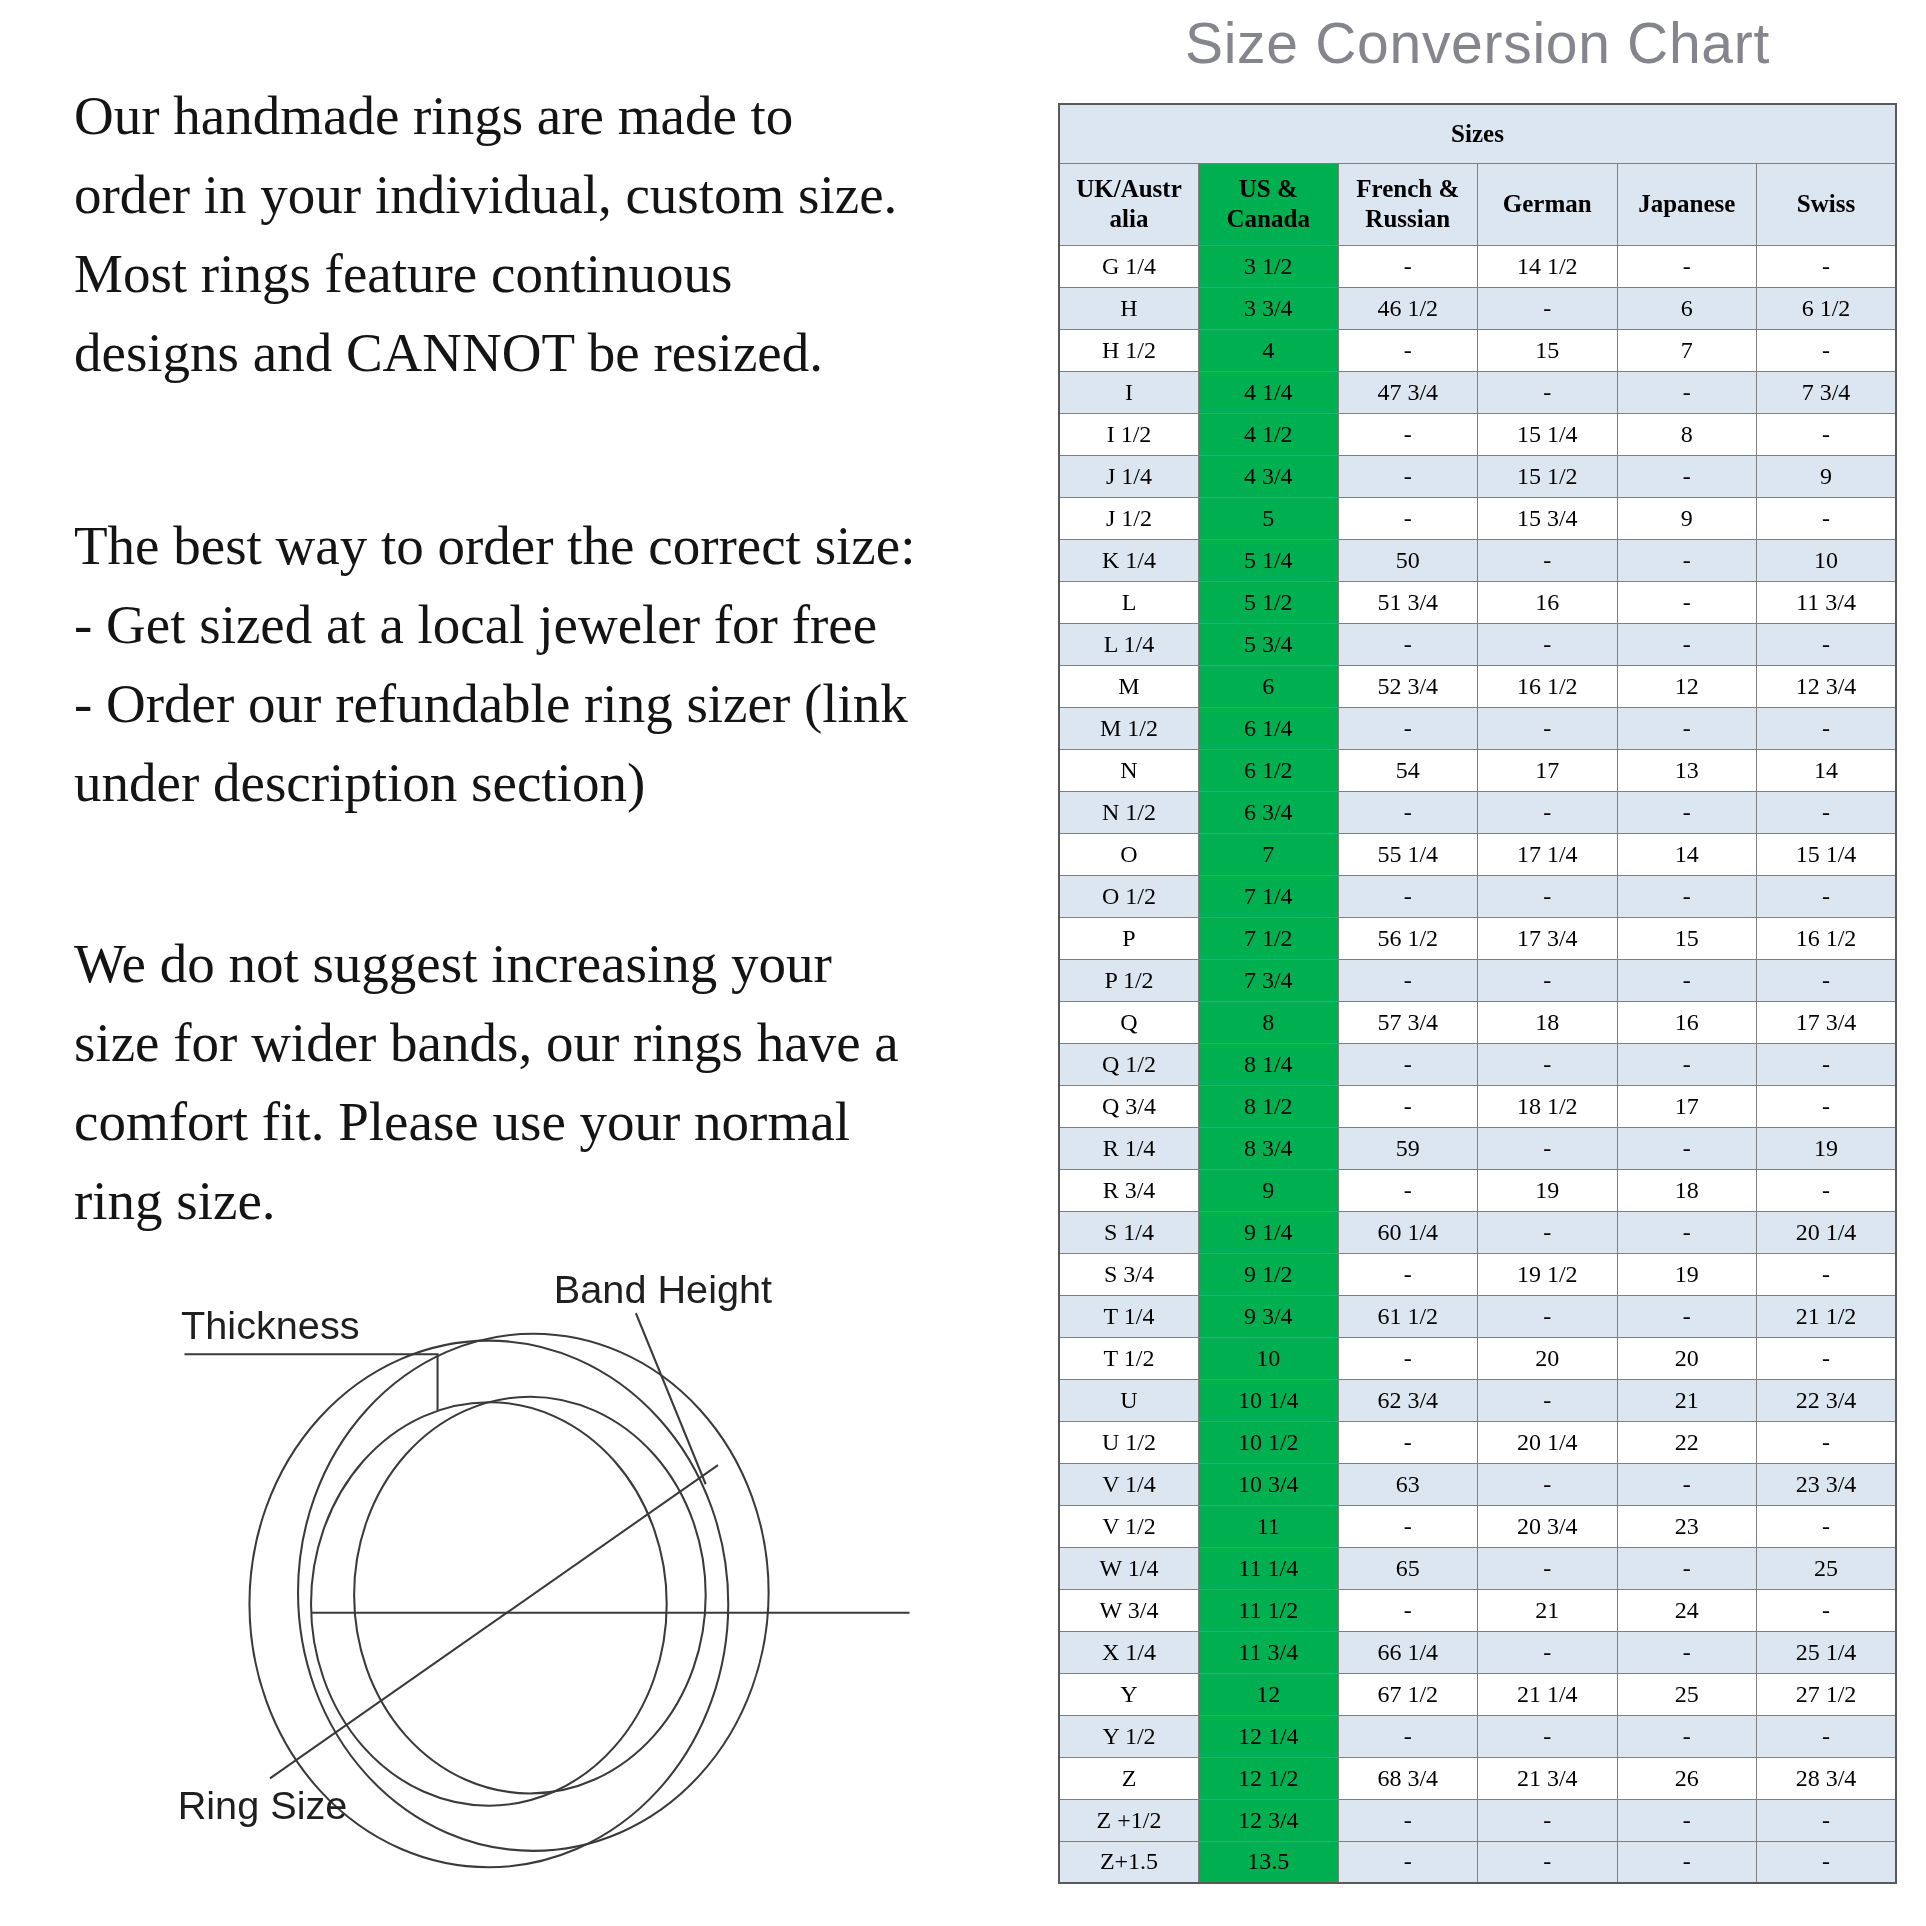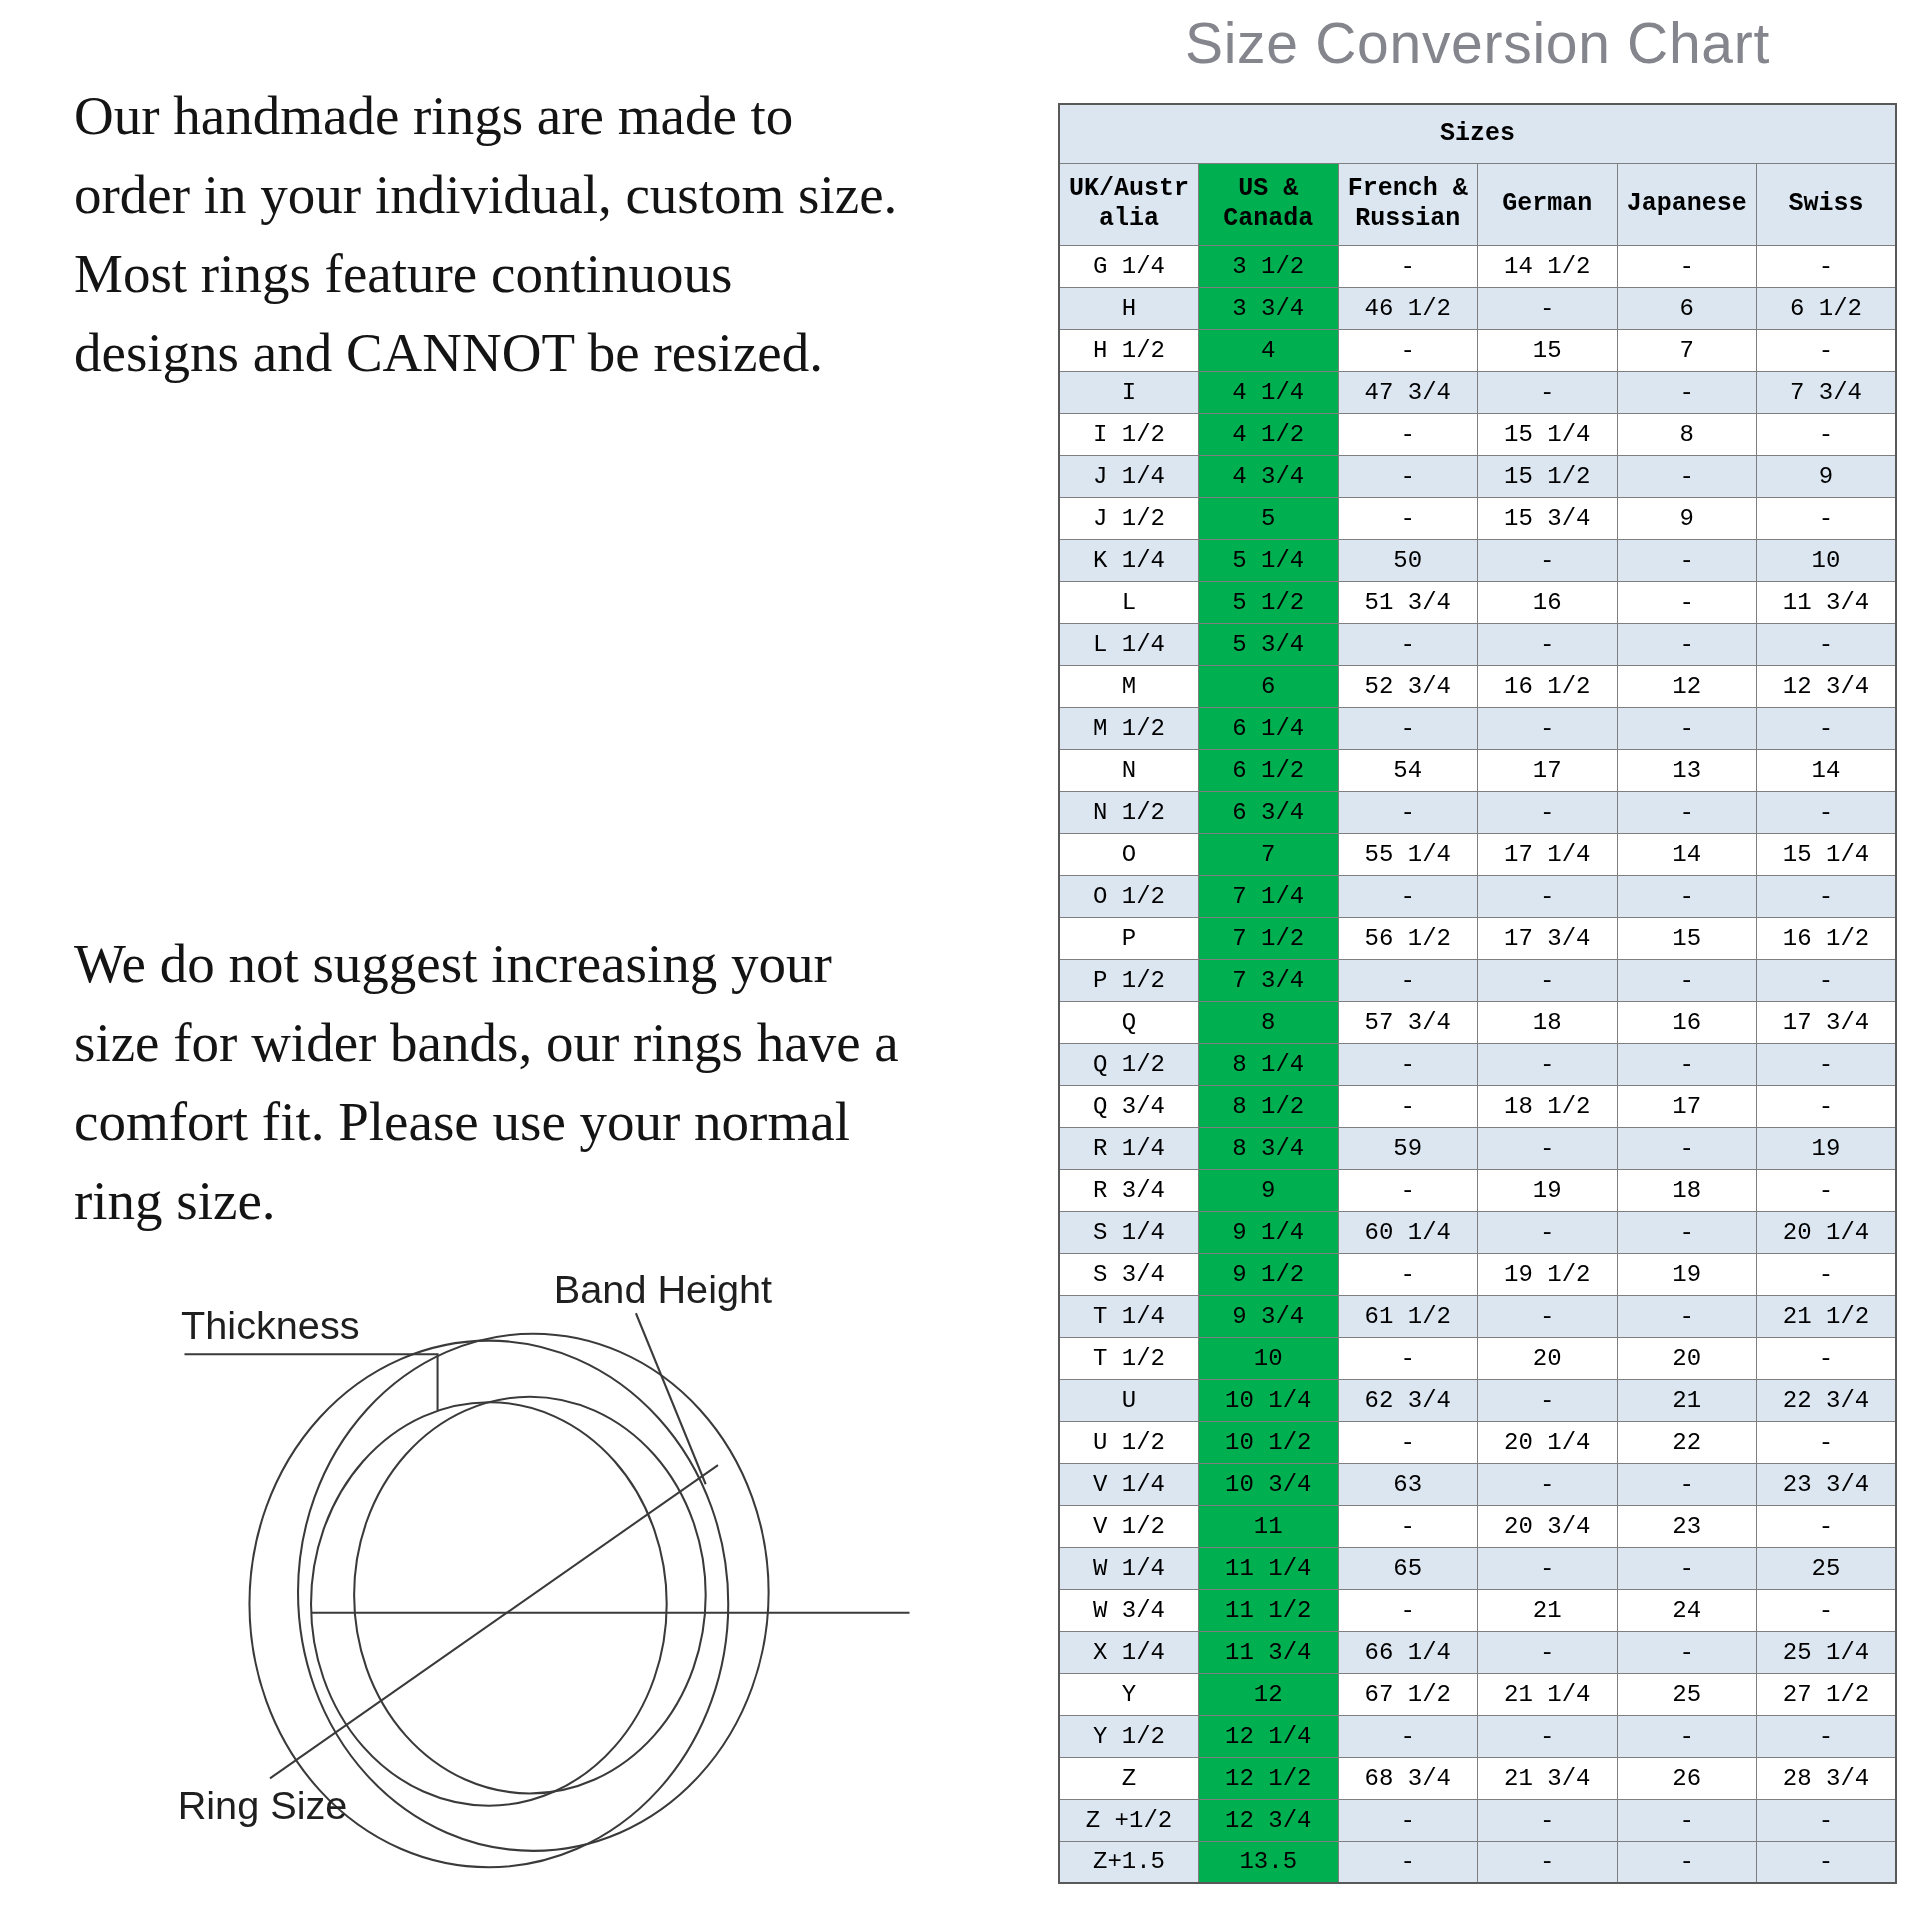--- a/index.html
+++ b/index.html
@@ -39,21 +39,21 @@
     color:var(--title-gray, #85858d); letter-spacing:0.7px;
   }
 
   
   .size-table-wrap {
     position:absolute; left:1058px; top:103px; width:839px;
   }
   table.size-table {
     width:100%; border-collapse:collapse; table-layout:fixed;
     border:2.1px solid #595959;
-    font-family:Liberation Mono, monospace;
+    font-family:Liberation Serif, serif;
     padding-left:14px;
   }
   .size-table th, .size-table td {
     border:1.4px solid var(--border-gray, #7f7f7f);
     text-align:center; vertical-align:middle;
     color:#000; padding:0; overflow:hidden;
   }
   tr.sizes-caption-row th {
     background:var(--header-fill, #dce6f1);
     height:59px; font-size:25px; font-weight:bold;
@@ -70,20 +70,24 @@
 </style>
 </head>
 <body>
 
 <div class="canvas">
 
   <div class="intro-para" id="para1">Our handmade rings are made to
 order in your individual, custom size.
 Most rings feature continuous
 designs and CANNOT be resized.</div>
+  <div class="intro-para" id="para2">The best way to order the correct size:
+- Get sized at a local jeweler for free
+- Order our refundable ring sizer (link
+under description section)</div>
   <div class="intro-para" id="para3">We do not suggest increasing your
 size for wider bands, our rings have a
 comfort fit. Please use your normal
 ring size.</div>
 
   <svg class="ring-diagram" viewBox="0 0 1260 1000" xmlns="http://www.w3.org/2000/svg">
 
     <ellipse class="stroke" cx="545" cy="535" rx="350" ry="385"></ellipse>
     <ellipse class="stroke" cx="610" cy="518" rx="344" ry="378"></ellipse>
     <ellipse class="stroke" cx="545" cy="535" rx="260" ry="295"></ellipse>

